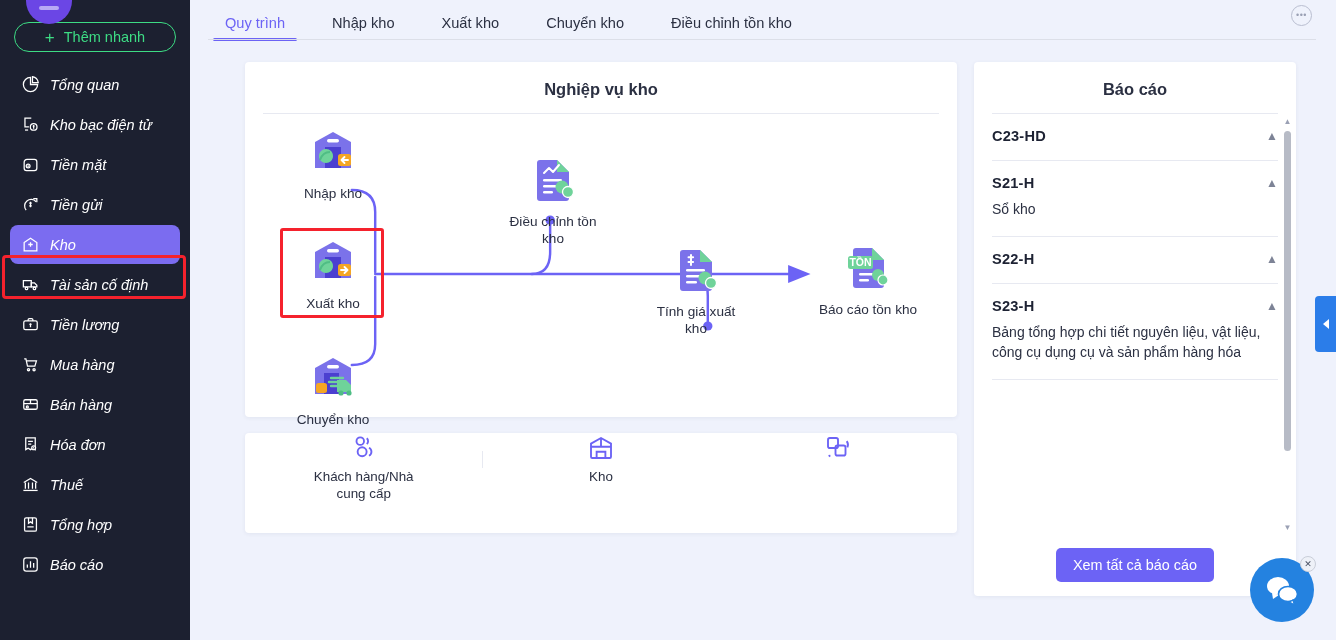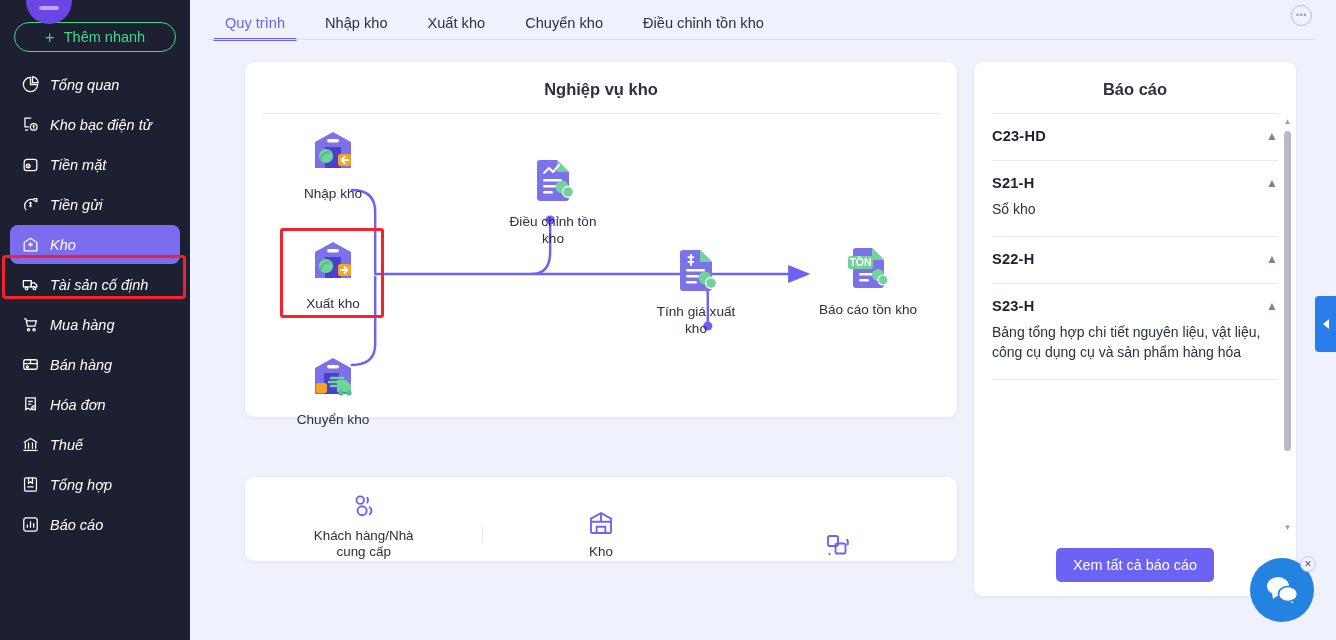--- a/index.html
+++ b/index.html
@@ -52,21 +52,21 @@
 
   
   .main { flex: 1; height: 640px; position: relative; background: #eff2fc;
           display: flex; flex-direction: column; }
 
   .topbar {
     height: 40px; flex: 0 0 40px; background: #eff2fc;
     display: flex; align-items: flex-end; position: relative;
     padding-left: 18px; padding-right: 18px;
   }
-  .tabs { display: flex; align-items: flex-end; gap: 6px; }
+  .tabs { display: flex; align-items: flex-end; gap: 13px; }
   .tab {
     font-size: 14.6px; color: #2b3042; padding: 0 17px 9px 17px;
     cursor: pointer; position: relative; white-space: nowrap;
   }
   .tab.active { color: #6c63f5; }
   .tab.active::after {
     content: ""; position: absolute; left: 5px; right: 5px; bottom: -1px;
     height: 3px; background: #6c63f5; border-radius: 2px;
   }
   .topbar-rule { position: absolute; left: 18px; right: 20px; bottom: 0;
@@ -76,42 +76,42 @@
     border-radius: 50%; border: 1.3px solid #b9bed0;
     display: flex; align-items: center; justify-content: center; cursor: pointer;
   }
   .more-btn span { font-size: 9px; color: #9aa0b4; letter-spacing: .5px; line-height: 1; }
 
   .content { flex: 1; display: flex; gap: 17px; padding: 22px 40px 0 55px;
              overflow: hidden; }
 
   .left-col { flex: 1; display: flex; flex-direction: column; gap: 16px; min-width: 0; }
 
-  .card { background: #ffffff; border-radius: 9px; box-shadow: 0 1px 4px rgba(40,50,90,.07); }
+  .card { background: #ffffff; border-radius: 4px; box-shadow: 0 1px 4px rgba(40,50,90,.07); }
 
   .panel-title {
     text-align: center; font-size: 16.5px; font-weight: 700; color: #2b3042;
     padding: 18px 0 14px 0; border-bottom: 1px solid #e7e9f1;
     margin: 0 18px;
   }
 
   
   .flow { position: relative; height: 355px; }
   .flow-canvas { position: absolute; inset: 0; }
   .flow-svg { position: absolute; left: 0; top: 0; width: 100%; height: 100%; }
 
   .node { position: absolute; width: 104px; text-align: center; cursor: pointer; }
   .node .nlabel { font-size: 13.6px; color: #2b3042; line-height: 1.26; margin-top: 5px; }
   .node .nicon { height: 56px; display: flex; align-items: center; justify-content: center; }
   .node .nicon svg { display: block; }
 
   .node-hl { position: absolute; border: 3px solid #f5222d; border-radius: 3px; pointer-events: none; }
 
   
-  .quicklinks { display: flex; height: 84px; align-items: flex-end; margin-top: 44px; }
+  .quicklinks { display: flex; height: 100px; align-items: flex-start; }
   .ql {
     flex: 1; display: flex; flex-direction: column; align-items: center;
     justify-content: center; gap: 6px; cursor: pointer; position: relative;
     padding: 0 8px;
   }
   .ql + .ql::before {
     content: ""; position: absolute; left: 0; top: 18px; bottom: 18px;
     width: 1px; background: #e7e9f1;
   }
   .ql .qicon svg { display: block; }
@@ -230,20 +230,30 @@
     <div class="nav-item">
       <span class="ico">
           <svg viewBox="0 0 24 24" fill="none" stroke="#fff" stroke-width="1.6">
             <path d="M3 7h10v8H3z"></path>
             <path d="M13 10h4l3 3v2h-7z"></path>
             <circle cx="7" cy="17" r="1.6"></circle>
             <circle cx="17" cy="17" r="1.6"></circle>
           </svg>
         </span>
       <span>Tài sản cố định</span>
+    </div>
+    <div class="nav-item">
+      <span class="ico">
+          <svg viewBox="0 0 24 24" fill="none" stroke="#fff" stroke-width="1.6">
+            <rect x="3.5" y="7.5" width="17" height="11" rx="2"></rect>
+            <path d="M9 7.5V6a1.5 1.5 0 011.5-1.5h3A1.5 1.5 0 0115 6v1.5"></path>
+            <path d="M12 10.5v5M10.6 11.8h2.8"></path>
+          </svg>
+        </span>
+      <span>Tiền lương</span>
     </div>
     <div class="nav-item">
       <span class="ico">
           <svg viewBox="0 0 24 24" fill="none" stroke="#fff" stroke-width="1.6">
             <path d="M4 5h2.2l2 9h9.3l2-6.5H7"></path>
             <circle cx="9.5" cy="18.5" r="1.4"></circle>
             <circle cx="16.5" cy="18.5" r="1.4"></circle>
           </svg>
         </span>
       <span>Mua hàng</span>

